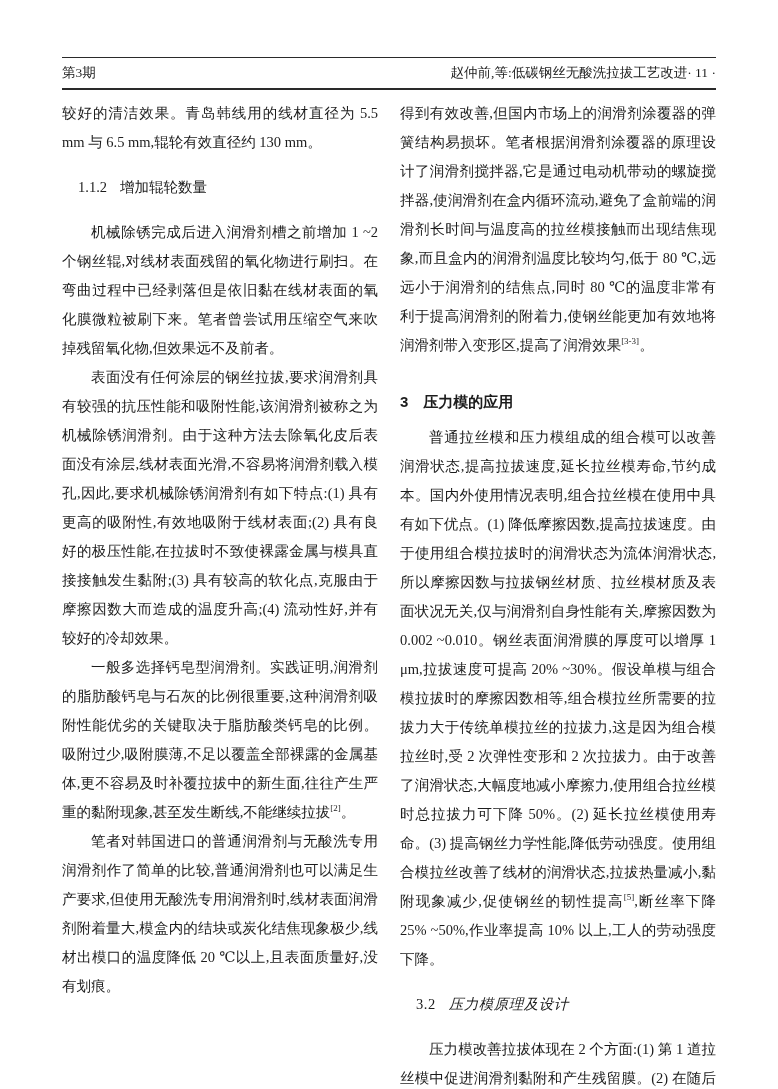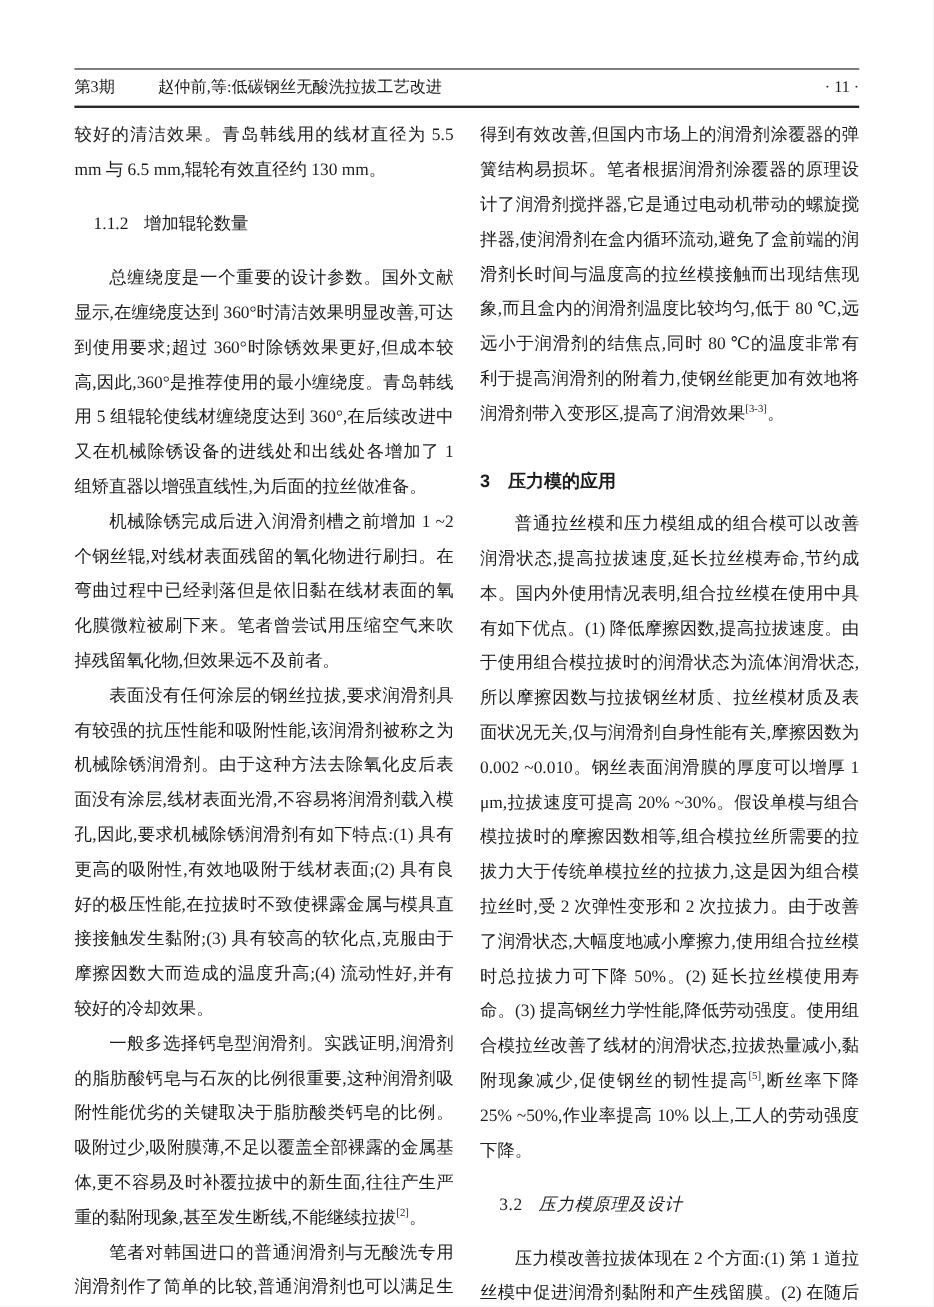--- a/index.html
+++ b/index.html
@@ -18,21 +18,21 @@
     margin-top:57px;
     height:33px;
     box-sizing:border-box;
     border-top:1px solid #2a2a2a;
     border-bottom:2.5px solid #2a2a2a;
     display:flex;
     align-items:center;
     justify-content:space-between;
     font-size:13.5px;
   }
-  .running-header .mid{flex:1;text-align:left;padding-left:36px;}
+  .running-header .mid{flex:1;text-align:right;padding-left:36px;}
   
   .columns{
     display:flex;
     gap:22px;
     margin-top:9px;
   }
   .col{
     width:316px;
     flex:0 0 316px;
     font-size:14.5px;
@@ -74,21 +74,20 @@
   <header class="running-header">
     <span>第3期</span>
     <span class="mid">赵仲前,等:低碳钢丝无酸洗拉拔工艺改进</span>
     <span>· 11 ·</span>
   </header>
 
   <main class="columns">
     <section class="col" id="col-left">
         <p class="para">较好的清洁效果。青岛韩线用的线材直径为 5.5 mm 与 6.5 mm,辊轮有效直径约 130 mm。</p>
         <div class="heading h3"><span class="hnum">1.1.2</span><span>增加辊轮数量</span></div>
-        <p class="para indent">总缠绕度是一个重要的设计参数。国外文献显示,在缠绕度达到 360°时清洁效果明显改善,可达到使用要求;超过 360°时除锈效果更好,但成本较高,因此,360°是推荐使用的最小缠绕度。青岛韩线用 5 组辊轮使线材缠绕度达到 360°,在后续改进中又在机械除锈设备的进线处和出线处各增加了 1 组矫直器以增强直线性,为后面的拉丝做准备。</p>
         <p class="para indent">机械除锈完成后进入润滑剂槽之前增加 1 ~2 个钢丝辊,对线材表面残留的氧化物进行刷扫。在弯曲过程中已经剥落但是依旧黏在线材表面的氧化膜微粒被刷下来。笔者曾尝试用压缩空气来吹掉残留氧化物,但效果远不及前者。</p>
         <p class="para indent">表面没有任何涂层的钢丝拉拔,要求润滑剂具有较强的抗压性能和吸附性能,该润滑剂被称之为机械除锈润滑剂。由于这种方法去除氧化皮后表面没有涂层,线材表面光滑,不容易将润滑剂载入模孔,因此,要求机械除锈润滑剂有如下特点:(1) 具有更高的吸附性,有效地吸附于线材表面;(2) 具有良好的极压性能,在拉拔时不致使裸露金属与模具直接接触发生黏附;(3) 具有较高的软化点,克服由于摩擦因数大而造成的温度升高;(4) 流动性好,并有较好的冷却效果。</p>
         <p class="para indent">一般多选择钙皂型润滑剂。实践证明,润滑剂的脂肪酸钙皂与石灰的比例很重要,这种润滑剂吸附性能优劣的关键取决于脂肪酸类钙皂的比例。吸附过少,吸附膜薄,不足以覆盖全部裸露的金属基体,更不容易及时补覆拉拔中的新生面,往往产生严重的黏附现象,甚至发生断线,不能继续拉拔<sup>[2]</sup>。</p>
         <p class="para indent">笔者对韩国进口的普通润滑剂与无酸洗专用润滑剂作了简单的比较,普通润滑剂也可以满足生产要求,但使用无酸洗专用润滑剂时,线材表面润滑剂附着量大,模盒内的结块或炭化结焦现象极少,线材出模口的温度降低 20 ℃以上,且表面质量好,没有划痕。</p>
       </section>
     <section class="col" id="col-right">
         <p class="para">得到有效改善,但国内市场上的润滑剂涂覆器的弹簧结构易损坏。笔者根据润滑剂涂覆器的原理设计了润滑剂搅拌器,它是通过电动机带动的螺旋搅拌器,使润滑剂在盒内循环流动,避免了盒前端的润滑剂长时间与温度高的拉丝模接触而出现结焦现象,而且盒内的润滑剂温度比较均匀,低于 80 ℃,远远小于润滑剂的结焦点,同时 80 ℃的温度非常有利于提高润滑剂的附着力,使钢丝能更加有效地将润滑剂带入变形区,提高了润滑效果<sup>[3-3]</sup>。</p>
         <div class="heading h1"><span class="hnum">3</span><span>压力模的应用</span></div>
         <p class="para indent">普通拉丝模和压力模组成的组合模可以改善润滑状态,提高拉拔速度,延长拉丝模寿命,节约成本。国内外使用情况表明,组合拉丝模在使用中具有如下优点。(1) 降低摩擦因数,提高拉拔速度。由于使用组合模拉拔时的润滑状态为流体润滑状态,所以摩擦因数与拉拔钢丝材质、拉丝模材质及表面状况无关,仅与润滑剂自身性能有关,摩擦因数为 0.002 ~0.010。钢丝表面润滑膜的厚度可以增厚 1 μm,拉拔速度可提高 20% ~30%。假设单模与组合模拉拔时的摩擦因数相等,组合模拉丝所需要的拉拔力大于传统单模拉丝的拉拔力,这是因为组合模拉丝时,受 2 次弹性变形和 2 次拉拔力。由于改善了润滑状态,大幅度地减小摩擦力,使用组合拉丝模时总拉拔力可下降 50%。(2) 延长拉丝模使用寿命。(3) 提高钢丝力学性能,降低劳动强度。使用组合模拉丝改善了线材的润滑状态,拉拔热量减小,黏附现象减少,促使钢丝的韧性提高<sup>[5]</sup>,断丝率下降 25% ~50%,作业率提高 10% 以上,工人的劳动强度下降。</p>
         <div class="heading h2"><span class="hnum">3.2</span><span>压力模原理及设计</span></div>

